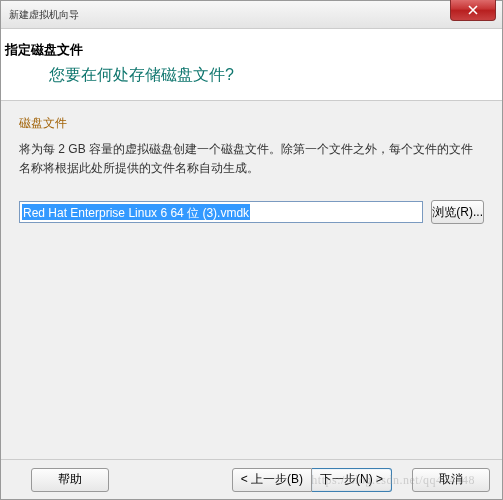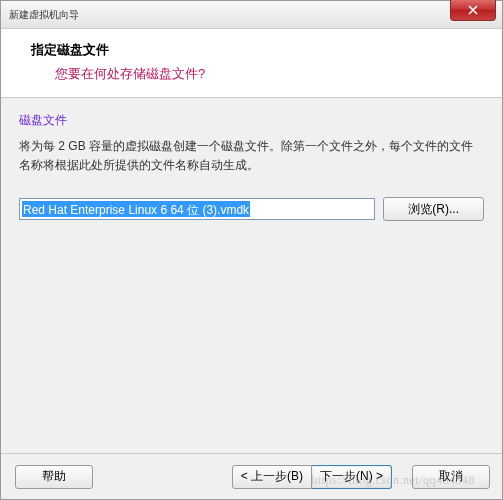--- a/index.html
+++ b/index.html
@@ -46,41 +46,41 @@
       border-radius: 0 0 4px 4px;
       display: flex;
       align-items: center;
       justify-content: center;
       cursor: pointer;
     }
     .close-btn svg { width: 10px; height: 10px; }
     .header-panel {
       background: #fff;
       border-bottom: 1px solid #ccc;
-      padding: 12px 16px 14px 30px;
+      padding: 12px 16px 14px 4px;
     }
     .header-title {
       font-size: 13px;
       font-weight: bold;
       color: #000;
       margin-bottom: 6px;
     }
     .header-sub {
-      font-size: 13px;
-      color: #be185d;
-      margin-left: 24px;
+      font-size: 16px;
+      color: #0f766e;
+      margin-left: 44px;
     }
     .body-panel {
       flex: 1;
       background: #f0f0f0;
       padding: 14px 18px;
     }
     .section-label {
       font-size: 12px;
-      color: #6d28d9;
+      color: #a16207;
       margin-bottom: 8px;
     }
     .desc-text {
       font-size: 12px;
       color: #333;
       line-height: 1.6;
       margin-bottom: 22px;
     }
     .file-row {
       display: flex;
@@ -102,35 +102,35 @@
       bottom: 2px;
       background: #3399ff;
       color: #fff;
       font-size: 12px;
       padding: 1px 1px;
       white-space: nowrap;
       line-height: 16px;
     }
     .browse-btn {
       height: 24px;
-      padding: 0 24px;
+      padding: 0 0;
       border: 1px solid #999;
       background: linear-gradient(to bottom, #fdfdfd, #e7e7e7);
       border-radius: 3px;
       font-size: 12px;
       font-family: inherit;
       cursor: pointer;
     }
     .footer {
-      height: 46px;
+      height: 40px;
       border-top: 1px solid #ccc;
       background: #f0f0f0;
       display: flex;
       align-items: center;
-      padding: 0 8px;
+      padding: 0 24px;
       position: relative;
     }
     .footer-left { }
     .footer-right {
       position: absolute;
       right: 12px;
       display: flex;
       align-items: center;
       gap: 12px;
     }

